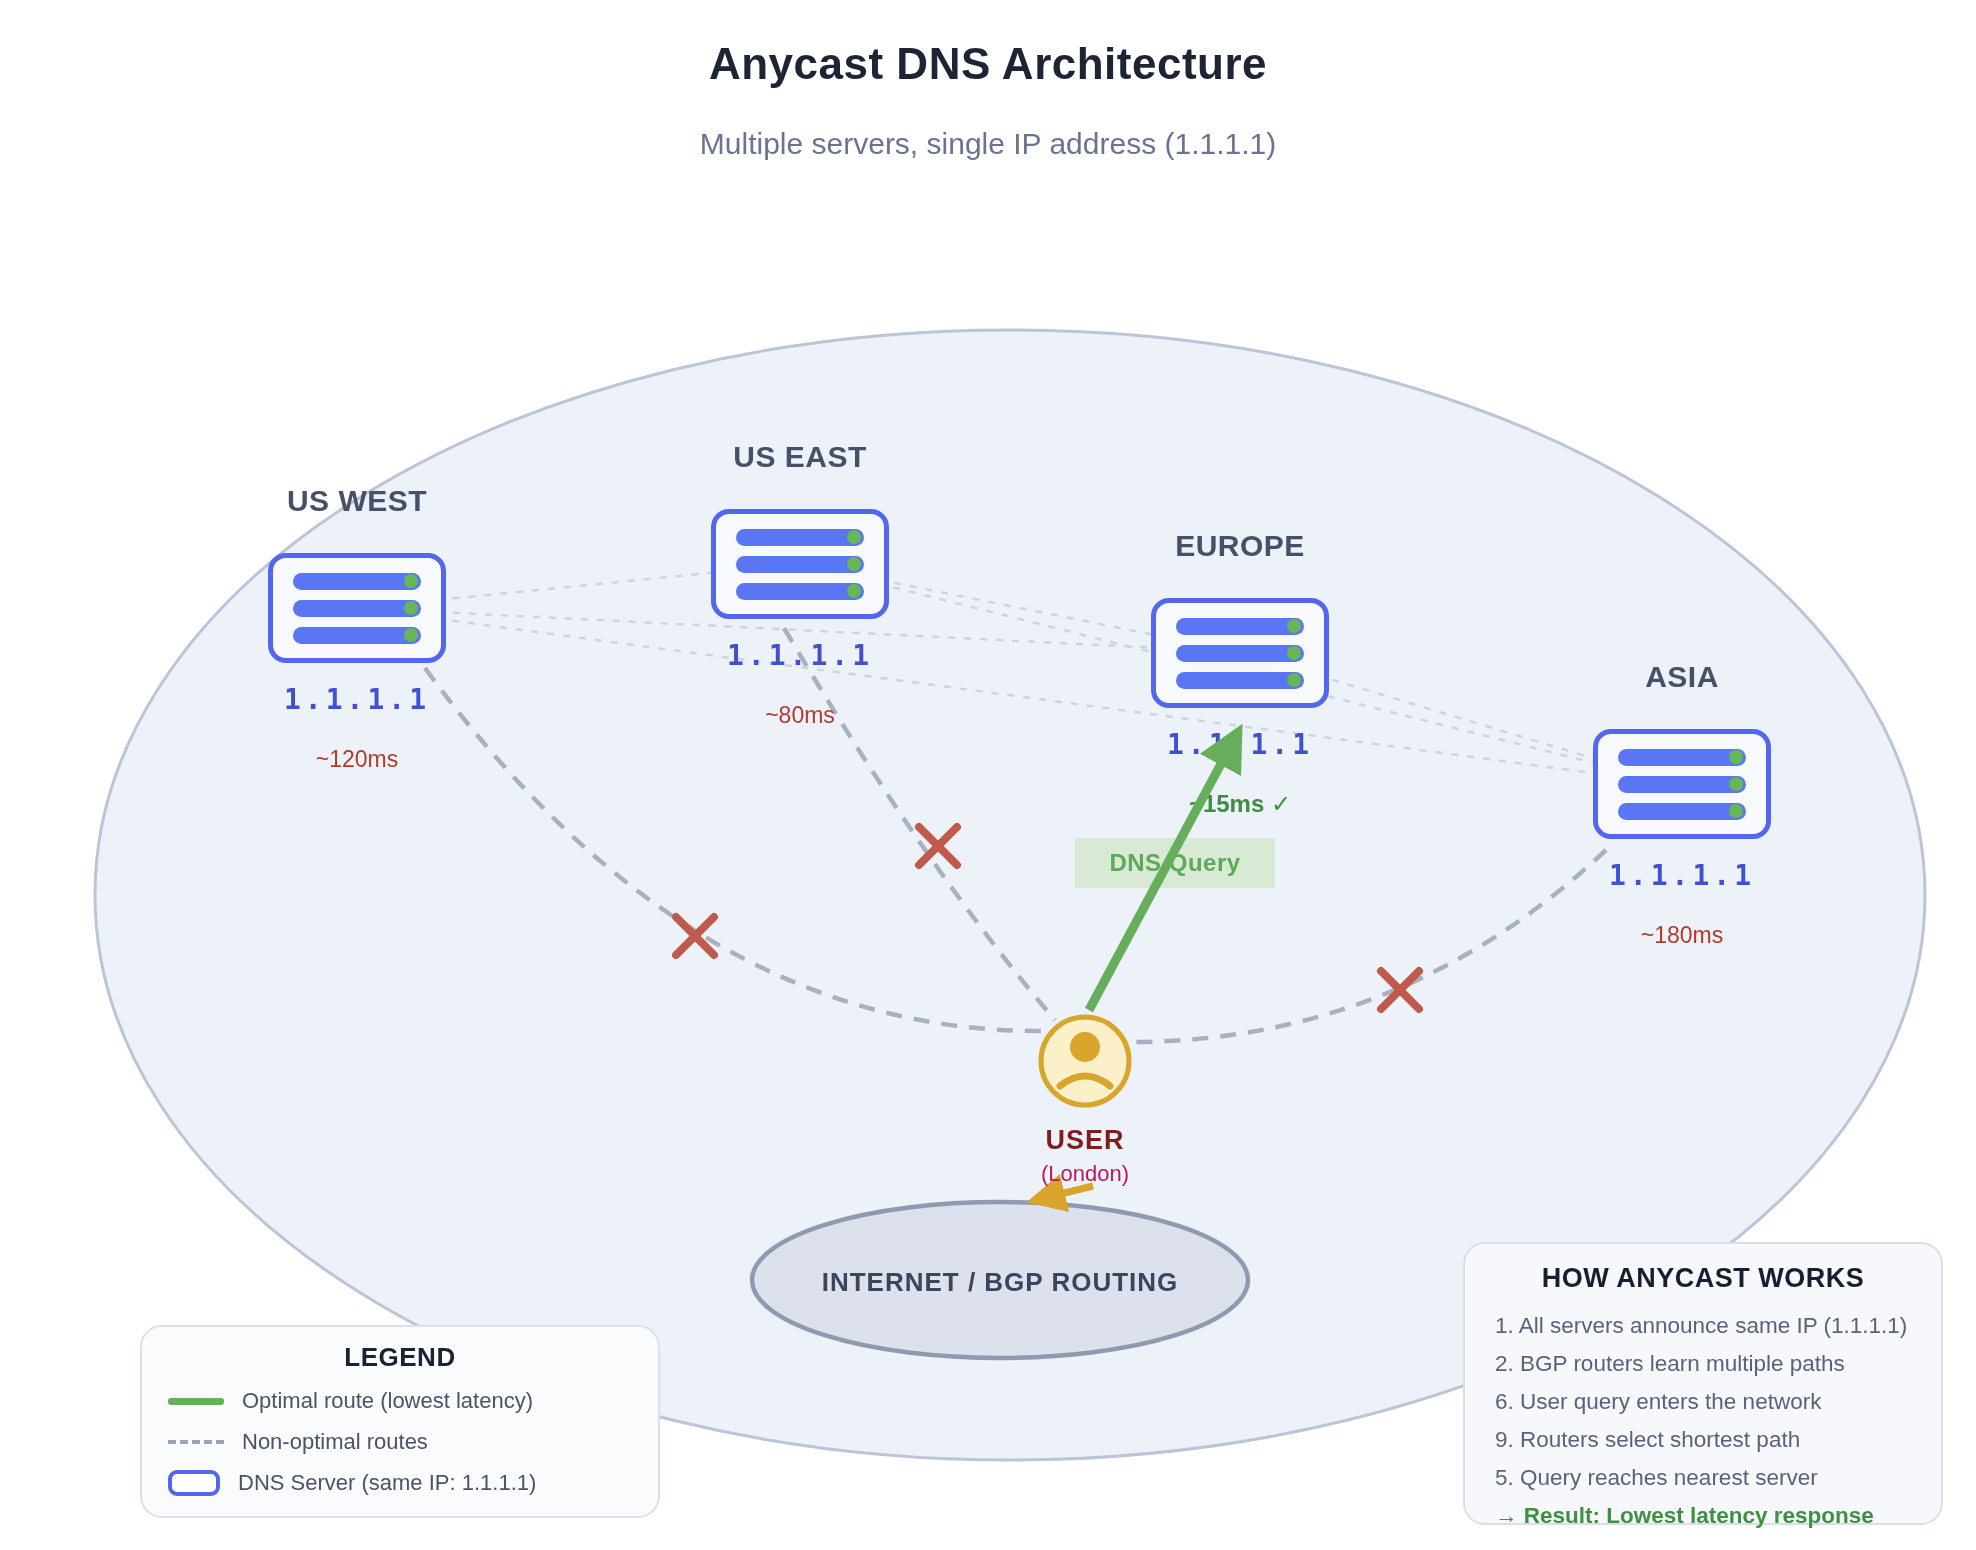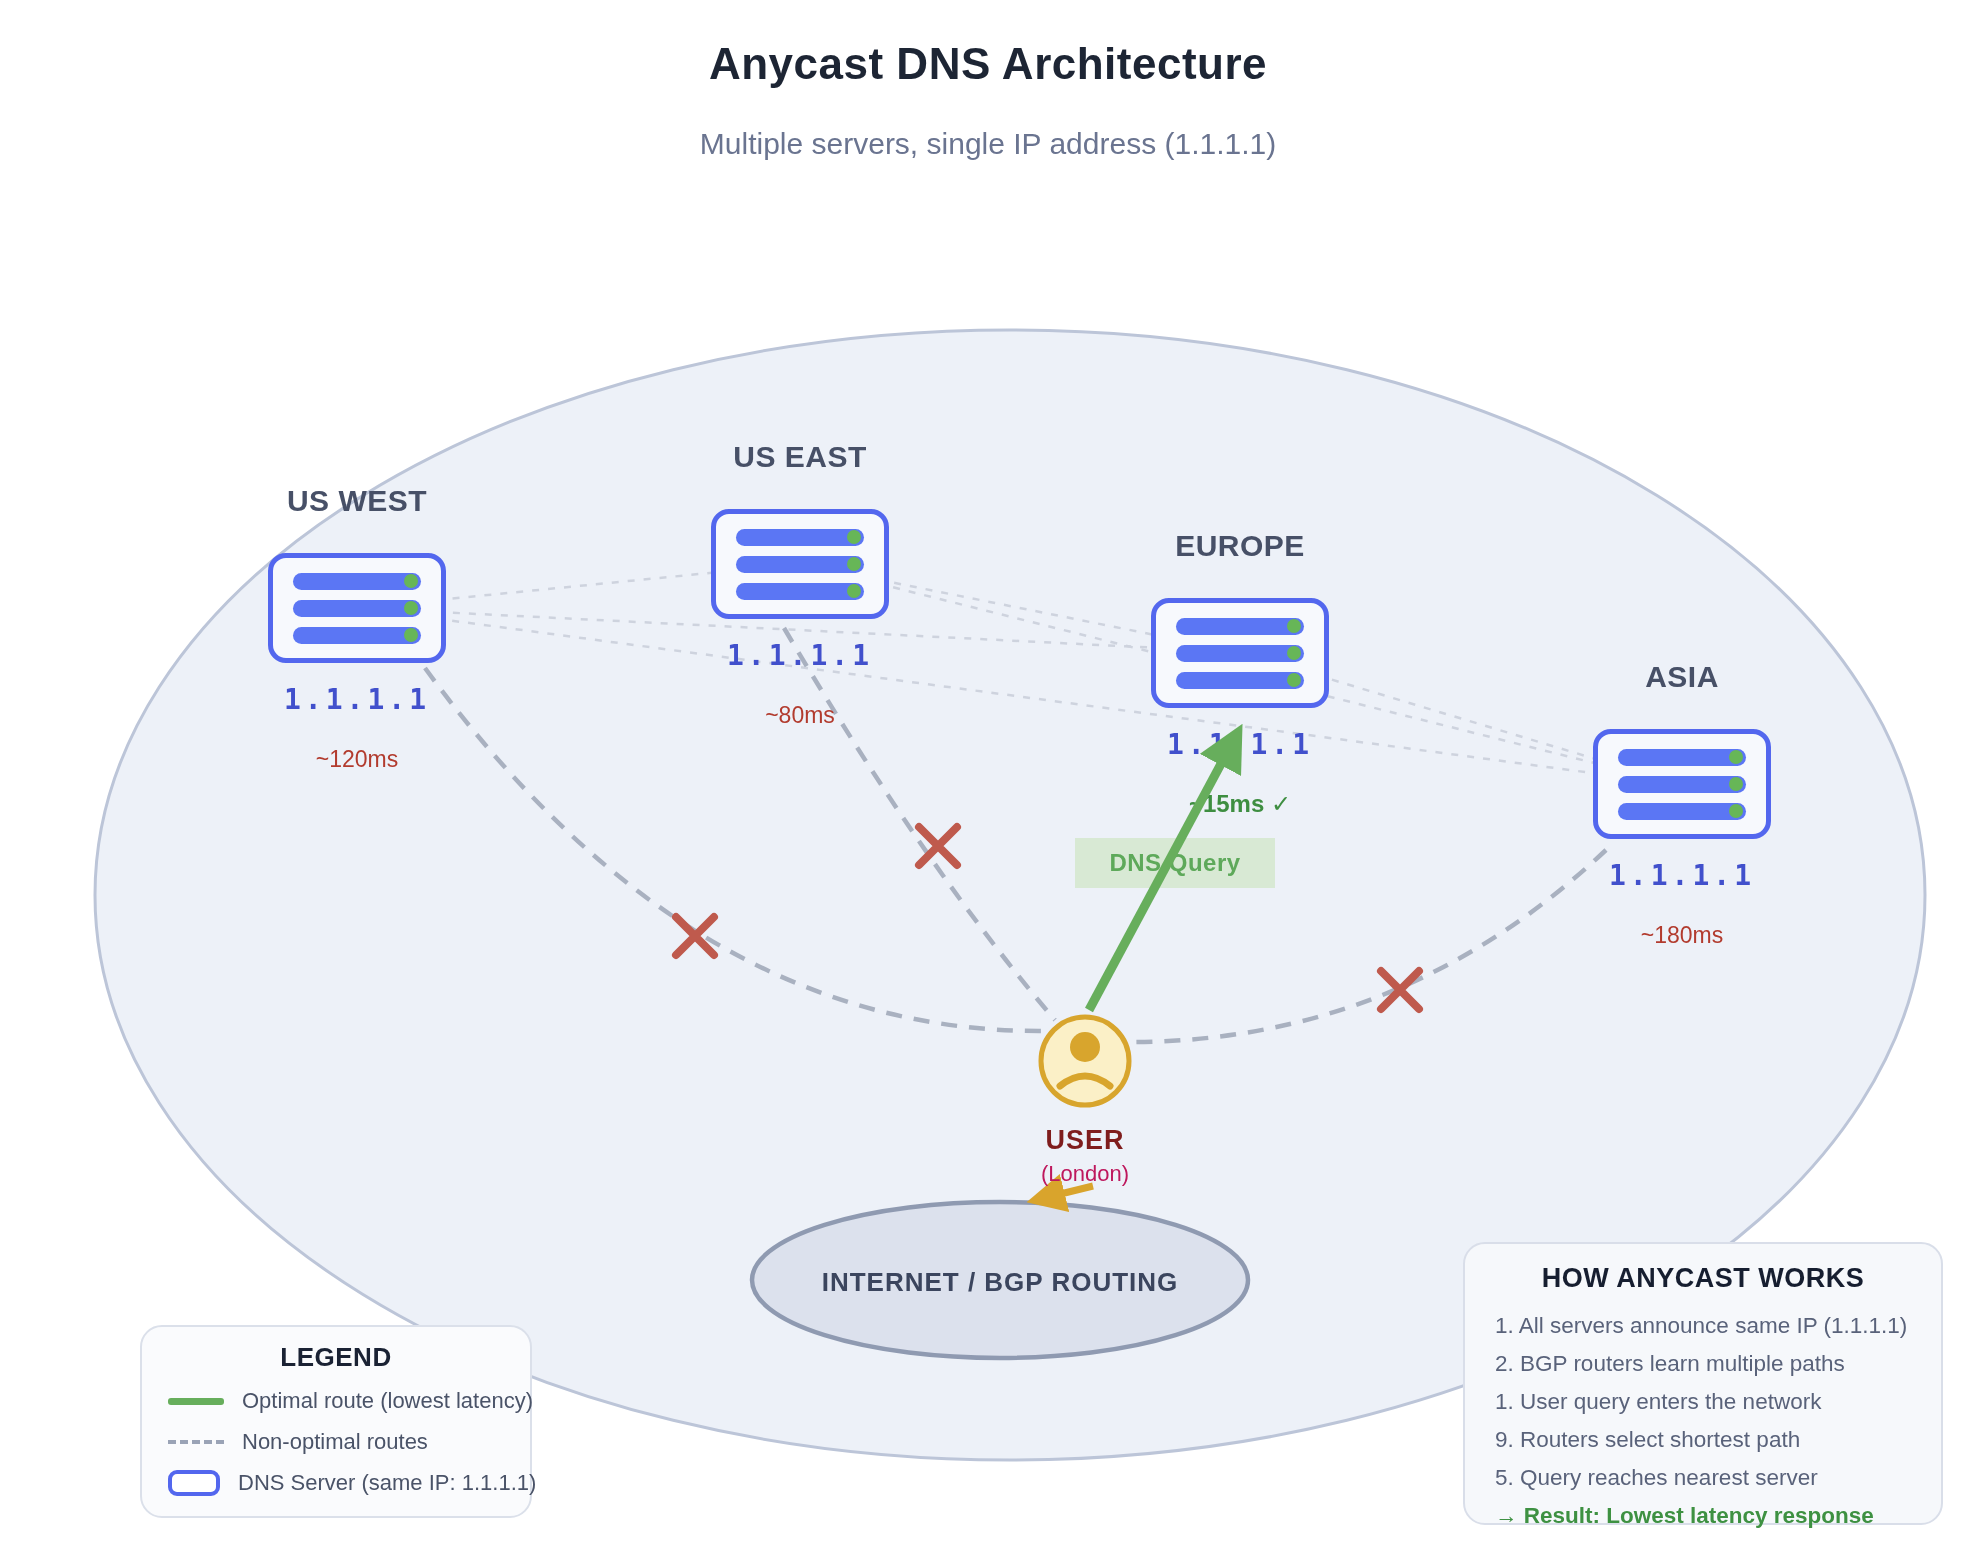--- a/index.html
+++ b/index.html
@@ -36,21 +36,21 @@
       font-size:24px;font-weight:700;color:#5ea95a;letter-spacing:0.5px;}
 
   .user-label{left:1085px;top:1124px;transform:translateX(-50%);font-size:27px;line-height:32px;
       font-weight:700;color:#7f1d1d;letter-spacing:1px;text-align:right;}
   .user-loc{left:1085px;top:1160px;transform:translateX(-50%);font-size:22px;line-height:28px;color:#be185d;}
 
   .internet-label{left:1000px;top:1282px;transform:translate(-50%,-50%);white-space:nowrap;
       font-size:26px;font-weight:700;color:#3b455e;letter-spacing:1px;}
 
   .panel{box-sizing:border-box;background:#fafbfd;border:2px solid #dbe0ea;border-radius:22px;}
-  .legend{left:140px;top:1325px;width:392px;height:193px;}
+  .legend{left:140px;top:1325px;width:520px;height:193px;}
   .legend .panel-title{margin-top:15px;text-align:center;font-size:26px;line-height:31px;
       font-weight:700;color:#1a2234;letter-spacing:0.5px;}
   .legend-row{display:flex;align-items:center;gap:18px;margin:15px 0 0 26px;}
   .legend-row .txt{font-size:22px;color:#4a5368;white-space:nowrap;}
   .sw{flex:0 0 56px;}
   .sw-optimal{height:7px;border-radius:3px;background:#67ae5c;}
   .sw-dashed{height:0;border-top:4px dashed #9aa3b6;}
   .sw-server{flex:0 0 52px;height:26px;box-sizing:border-box;border:4px solid #5367ee;border-radius:9px;background:#ffffff;}
 
   .how{left:1463px;top:1242px;width:480px;height:283px;background:#f6f8fb;border-color:#d9dee9;}
@@ -201,21 +201,21 @@
       <span class="sw-server"></span>
       <span class="txt">DNS Server (same IP: 1.1.1.1)</span>
     </div>
   </div>
 
   <div class="abs panel how">
     <div class="panel-title">HOW ANYCAST WORKS</div>
     <div class="how-list">
       <div class="how-step">1. All servers announce same IP (1.1.1.1)</div>
       <div class="how-step">2. BGP routers learn multiple paths</div>
-      <div class="how-step">1. User query enters the network</div>
+      <div class="how-step">6. User query enters the network</div>
       <div class="how-step">9. Routers select shortest path</div>
       <div class="how-step">5. Query reaches nearest server</div>
       <div class="how-result">→ Result: Lowest latency response</div>
     </div>
   </div>
 
   <svg class="layer" viewBox="0 0 1976 1550">
     <line x1="1089" y1="1010" x2="1237" y2="734" stroke="#67ae5c" stroke-width="9" marker-end="url(#ah-green)"></line>
   </svg>
 

